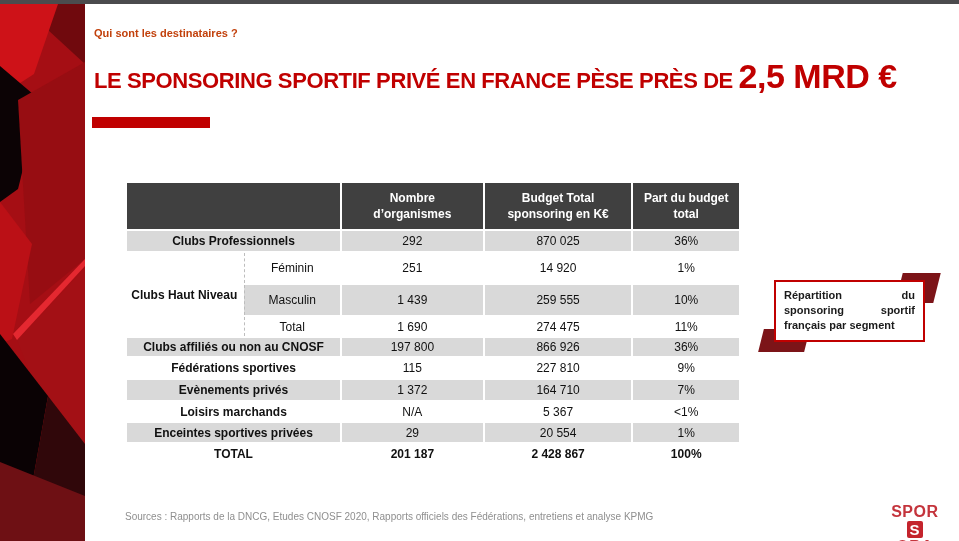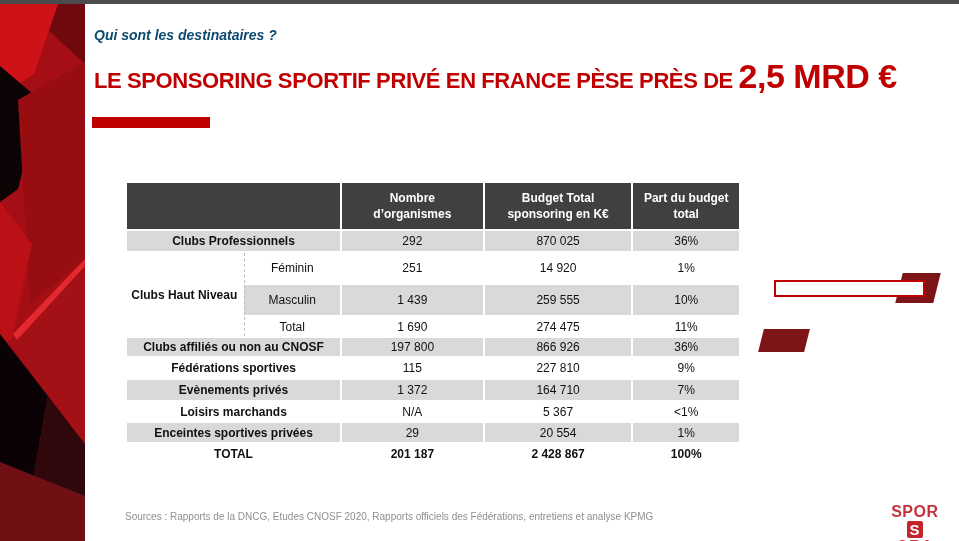--- a/index.html
+++ b/index.html
@@ -9,21 +9,21 @@
     font-family:"Liberation Sans", sans-serif; color:#111;
   }
 
   .topbar { position:absolute; left:0; top:0; width:959px; height:4px; background:#4b4b4d; }
 
   .sidebar { position:absolute; left:0; top:4px; width:85px; height:537px; }
   .sidebar svg { display:block; }
 
   .kicker {
     position:absolute; left:94px; top:27px;
-    font-size:14px; font-style:italic; font-weight:600; color:#0c4a6e;
+    font-size:11px; font-weight:600; color:#c2410c;
   }
 
   .title {
     position:absolute; left:94px; top:57px; white-space:nowrap;
     font-size:22px; font-weight:bold; color:#C00000; letter-spacing:-0.4px;
   }
   .title .big { font-size:34px; letter-spacing:-0.5px; }
 
   .red-bar { position:absolute; left:92px; top:117px; width:118px; height:11px; background:#C00000; }
 
@@ -177,20 +177,21 @@
       <td class="white">201 187</td>
       <td class="white">2 428 867</td>
       <td class="white">100%</td>
     </tr>
   </tbody>
 </table>
 
 <div class="anno-accent tr"></div>
 <div class="anno-accent bl"></div>
 <div class="anno-box">
+  <div class="anno-title">Répartition du sponsoring sportif français par segment</div>
 </div>
 
 <div class="sources">Sources : Rapports de la DNCG, Etudes CNOSF 2020, Rapports officiels des Fédérations, entretiens et analyse KPMG</div>
 
 <div class="logo">
   <div class="logo-row">
     <span>SPOR</span>
       <span class="logo-box">S</span>
       <span>ORA</span>
   </div>

